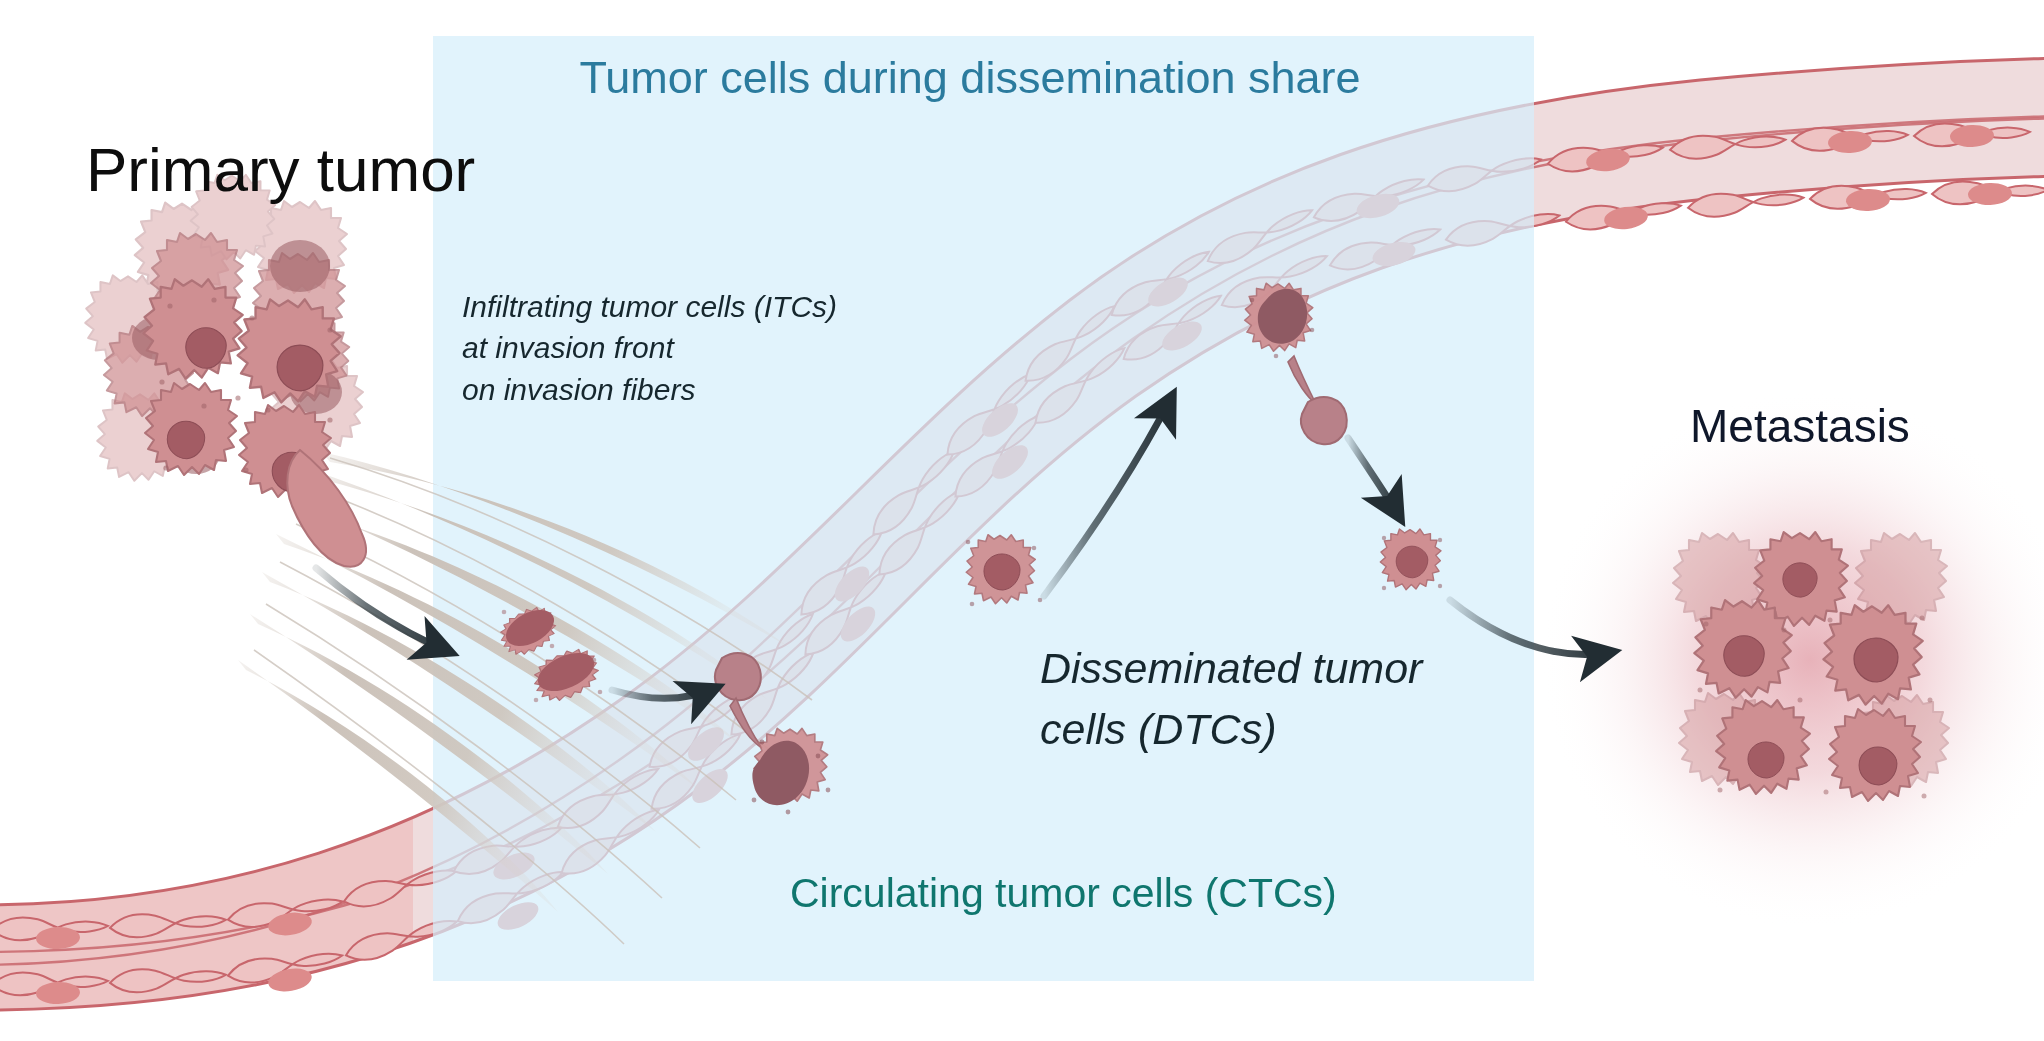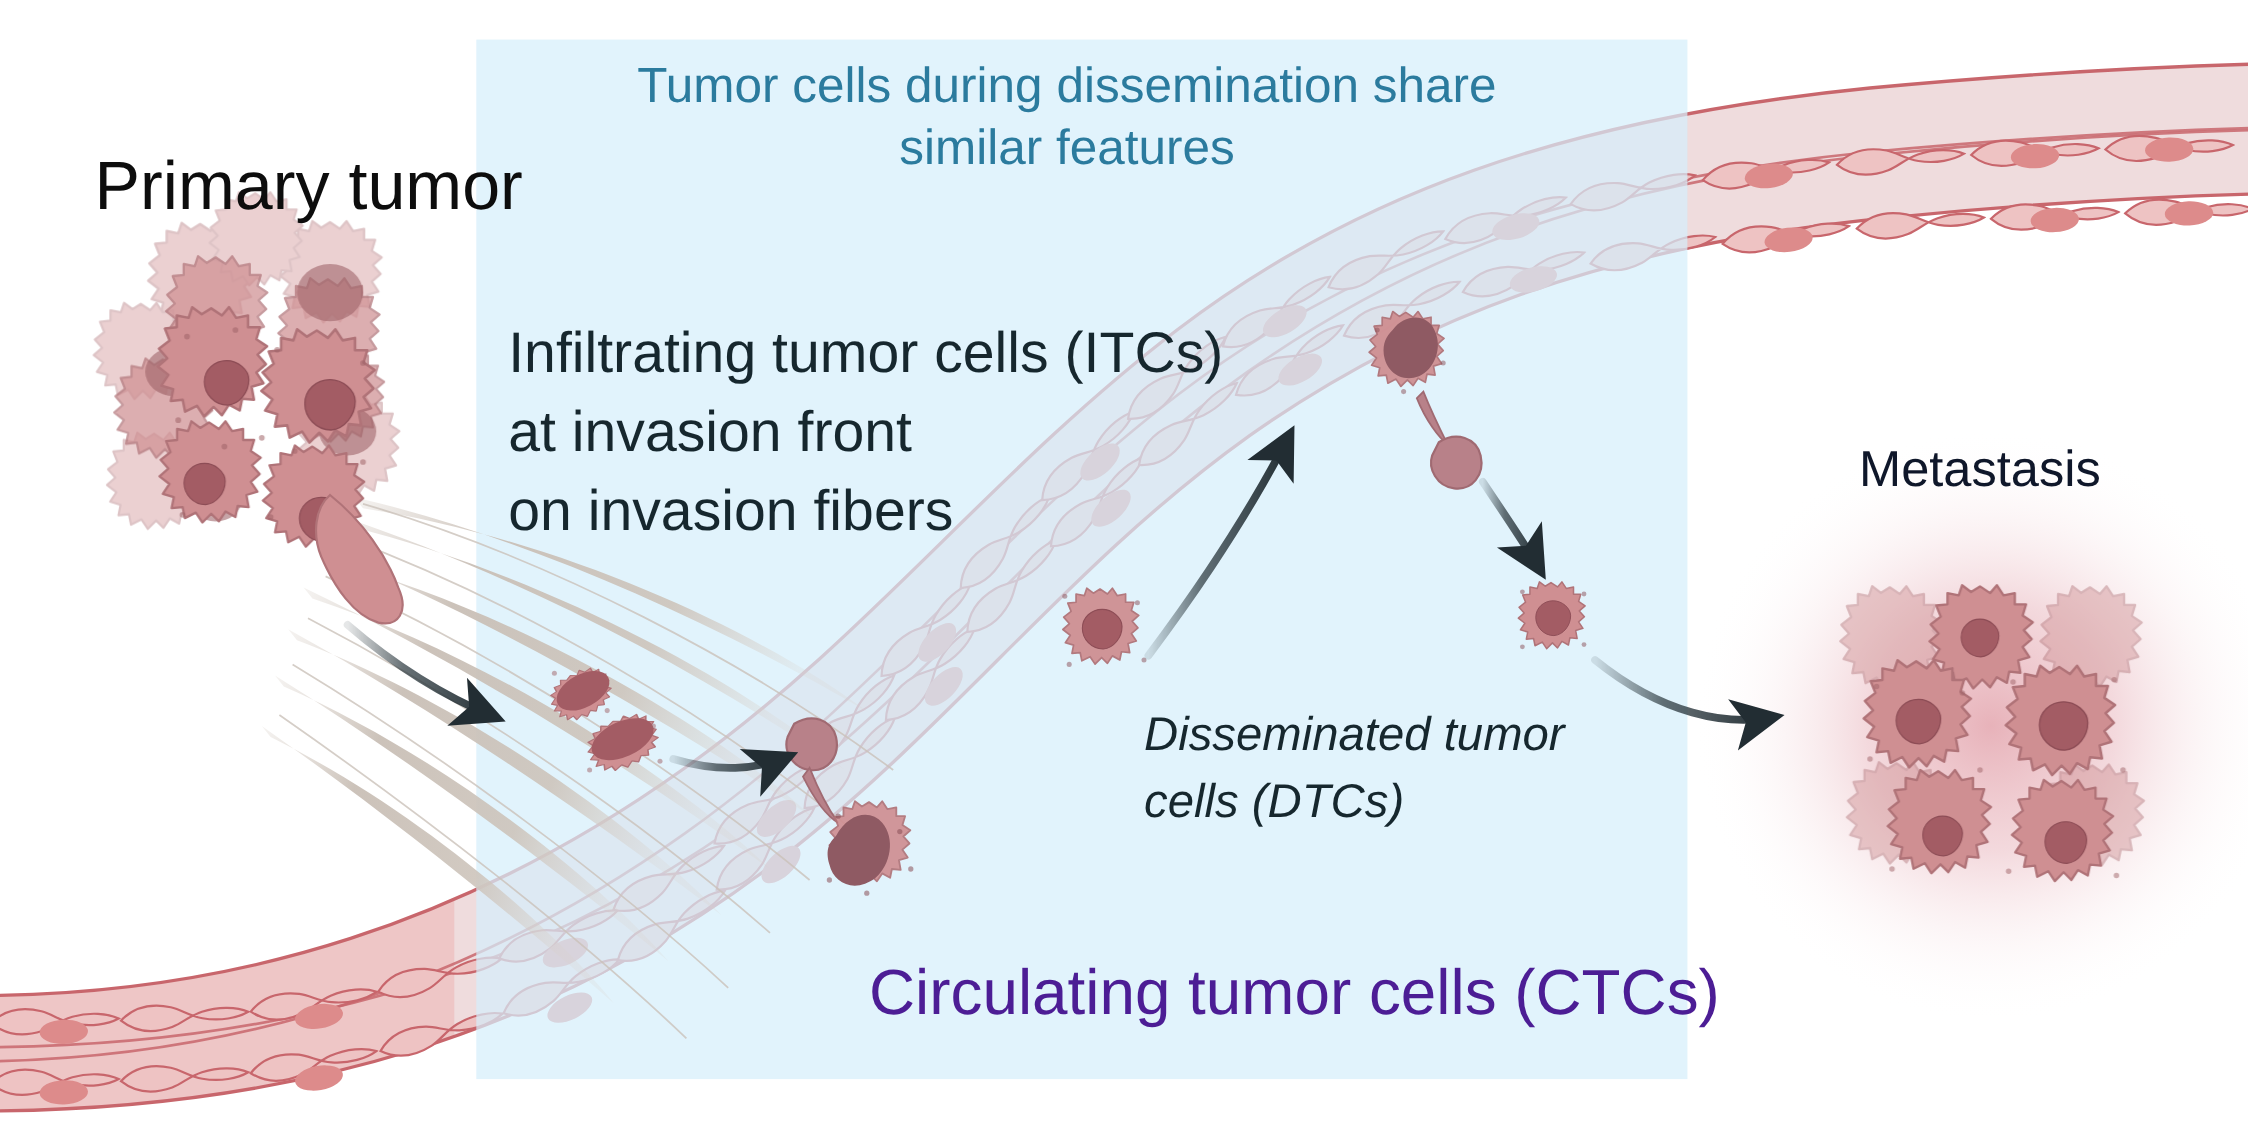--- a/index.html
+++ b/index.html
@@ -17,27 +17,27 @@
     left:86px;top:132px;font-size:62px;color:#0d0d0d;
   }
   #label-metastasis{
     left:1690px;top:398px;font-size:46px;color:#0f172a;
   }
   #panel-title{
     left:520px;top:50px;width:900px;text-align:center;
     font-size:45px;color:#2b7b9e;line-height:1.25;
   }
   #label-itc{
-    left:462px;top:286px;font-size:52px;color:#16272e;line-height:1.38;
+    left:462px;top:286px;font-size:30px;color:#16272e;line-height:1.38;font-style:italic;
   }
   #label-dtc{
     left:1040px;top:638px;width:470px;font-size:43px;color:#16272e;line-height:1.42;font-style:italic;
   }
   #label-ctc{
-    left:790px;top:868px;font-size:58px;color:#4c1d95;
+    left:790px;top:868px;font-size:41px;color:#0f766e;
   }
 </style>
 </head>
 <body>
 
 <div id="stage">
 
   <svg id="art" viewBox="0 0 2044 1041" xmlns="http://www.w3.org/2000/svg">
     <defs>
       <radialGradient id="metGlow" cx="50%" cy="50%" r="50%">
@@ -543,21 +543,21 @@
 
     <g fill="none" stroke-linecap="round" stroke-width="7">
       <path d="M316,568 C360,606 406,634 450,652" stroke="url(#arrowFade)" marker-end="url(#ah)"></path>
       <path d="M612,690 C652,702 688,700 716,688" stroke="url(#arrowFade)" marker-end="url(#ah)"></path>
       <path d="M1044,596 C1086,540 1134,470 1172,396" stroke="url(#arrowFade)" marker-end="url(#ah)"></path>
       <path d="M1348,438 C1368,468 1386,494 1400,518" stroke="url(#arrowFade)" marker-end="url(#ah)"></path>
       <path d="M1450,600 C1512,650 1570,660 1612,652" stroke="url(#arrowFade)" marker-end="url(#ah)"></path>
     </g>
   </svg>
 
-  <div class="lbl" id="panel-title"><span>Tumor cells during dissemination share</span><br><span>similar features</span></div>
+  <div class="lbl" id="panel-title"><span>Tumor cells during dissemination share</span><br></div>
 
   <div class="lbl" id="label-primary-tumor">Primary tumor</div>
 
   <div class="lbl" id="label-metastasis">Metastasis</div>
 
   <div class="lbl" id="label-itc"><span>Infiltrating tumor cells (ITCs)</span><br><span>at invasion front</span><br><span>on invasion fibers</span></div>
 
   <div class="lbl" id="label-dtc"><span>Disseminated tumor</span><br><span>cells (DTCs)</span></div>
 
   <div class="lbl" id="label-ctc">Circulating tumor cells (CTCs)</div>

